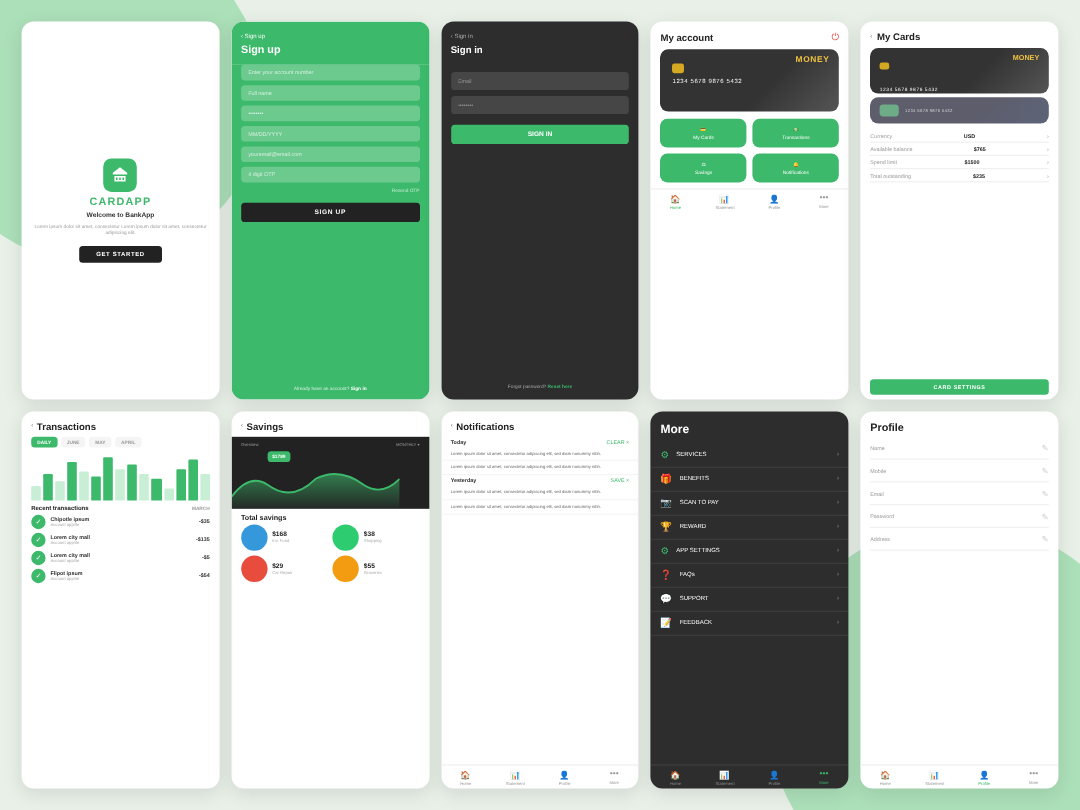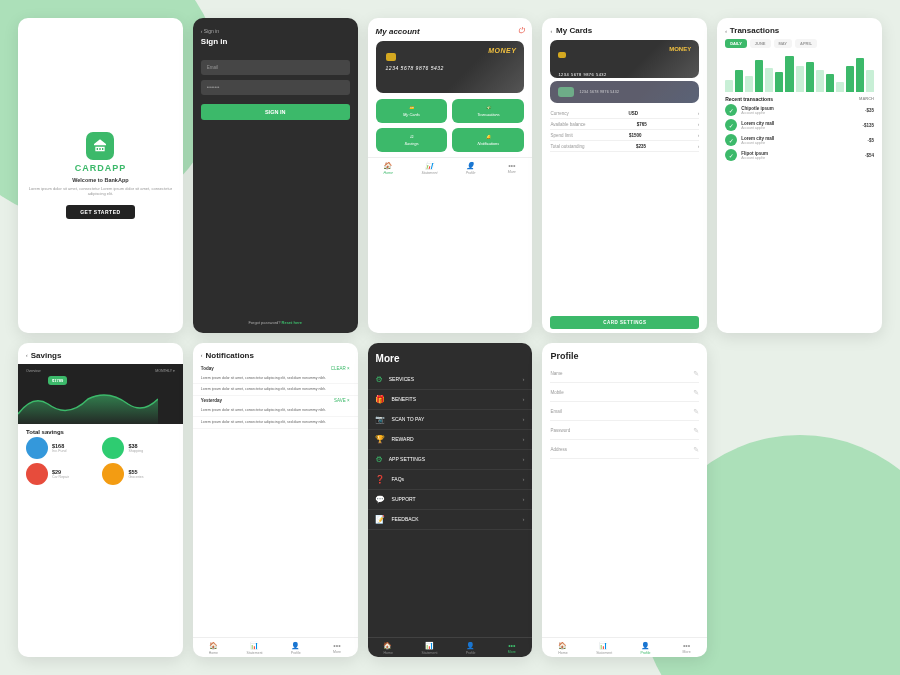--- a/index.html
+++ b/index.html
@@ -173,21 +173,21 @@
       cursor: pointer;
     }
     .s3-footer {
       padding: 8px;
       text-align: center;
     }
     .s3-footer-text { font-size: 4px; color: #aaa; }
     .s3-footer-link { color: #3cb96a; font-weight: 700; }
 
     
-    .s4 { padding: 0; font-style: italic; }
+    .s4 { padding: 0; }
     .s4-header {
       padding: 8px 8px 5px;
       display: flex; justify-content: space-between; align-items: center;
     }
     .s4-title { font-size: 8px; font-weight: 700; color: #222; }
     .s4-power { color: #e74c3c; font-size: 8px; }
     .s4-card {
       margin: 0 8px 6px;
       background: linear-gradient(135deg, #333 60%, #555);
       border-radius: 7px;
@@ -551,20 +551,39 @@
         </svg>
     </div>
     <div class="s1-brand">
       <span>CARD</span><span style="color:#3cb96a">APP</span>
     </div>
     <div class="s1-welcome">Welcome to BankApp</div>
     <div class="s1-desc">Lorem ipsum dolor sit amet, consectetur Lorem ipsum dolor sit amet, consectetur adipiscing elit.</div>
     <button class="s1-btn">GET STARTED</button>
   </div>
 
+  <div class="screen s2">
+    <div class="s2-header">
+      <div class="s2-back">‹ Sign up</div>
+      <div class="s2-title">Sign up</div>
+    </div>
+    <div class="s2-form">
+      <input class="s2-input" placeholder="Enter your account number" style="">
+      <input class="s2-input" placeholder="Full name" style="">
+      <input class="s2-input" placeholder="••••••••" type="password" style="">
+      <input class="s2-input" placeholder="MM/DD/YYYY" style="">
+      <input class="s2-input" placeholder="youremail@email.com" style="">
+      <input class="s2-input" placeholder="4 digit OTP" style="">
+      <div class="s2-resend">Resend OTP</div>
+      <button class="s2-btn">SIGN UP</button>
+    </div>
+    <div class="s2-footer">
+      <span class="s2-footer-text">Already have an account? <span class="s2-footer-link">Sign in</span></span>
+    </div>
+  </div>
 
   <div class="screen s3">
     <div class="s3-header">
       <div class="s3-back">‹ Sign in</div>
       <div class="s3-title">Sign in</div>
     </div>
     <div class="s3-form">
       <input class="s3-input" placeholder="Email" style="">
       <input class="s3-input" placeholder="••••••••" type="password" style="">
       <button class="s3-btn">SIGN IN</button>

